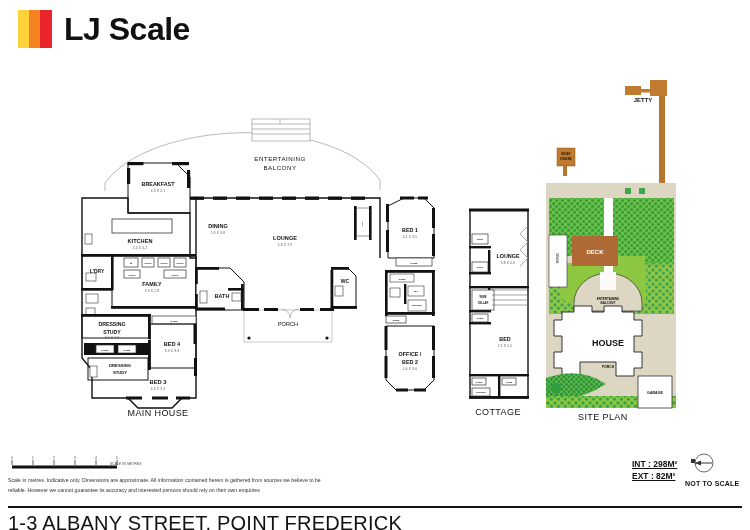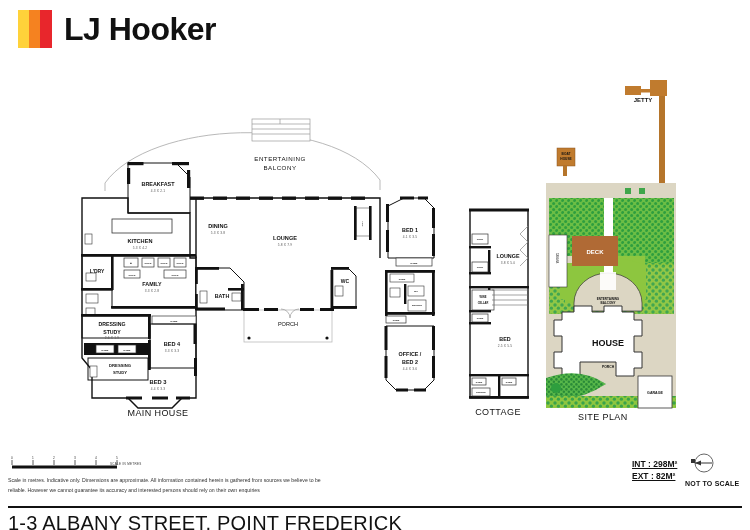--- a/index.html
+++ b/index.html
@@ -40,21 +40,21 @@
 <body>
 
 <div id="page">
 
   <div id="logo-wrap">
     <span class="logo-bars">
       <i class="bar-y"></i>
         <i class="bar-o"></i>
         <i class="bar-r"></i>
     </span>
-    <span id="logo-text">LJ Hooker</span>
+    <span id="logo-text">LJ Scale</span>
   </div>
 
   <div id="plan">
   <svg width="750" height="365" viewBox="0 0 750 365" xmlns="http://www.w3.org/2000/svg">
     <defs>
       <pattern id="shrub" width="6" height="6" patternUnits="userSpaceOnUse">
         <rect width="6" height="6" fill="#6CBE45"></rect>
         <circle cx="1.6" cy="1.6" r="1.5" fill="#2E9E3E"></circle>
         <circle cx="4.6" cy="4.4" r="1.5" fill="#2E9E3E"></circle>
       </pattern>

